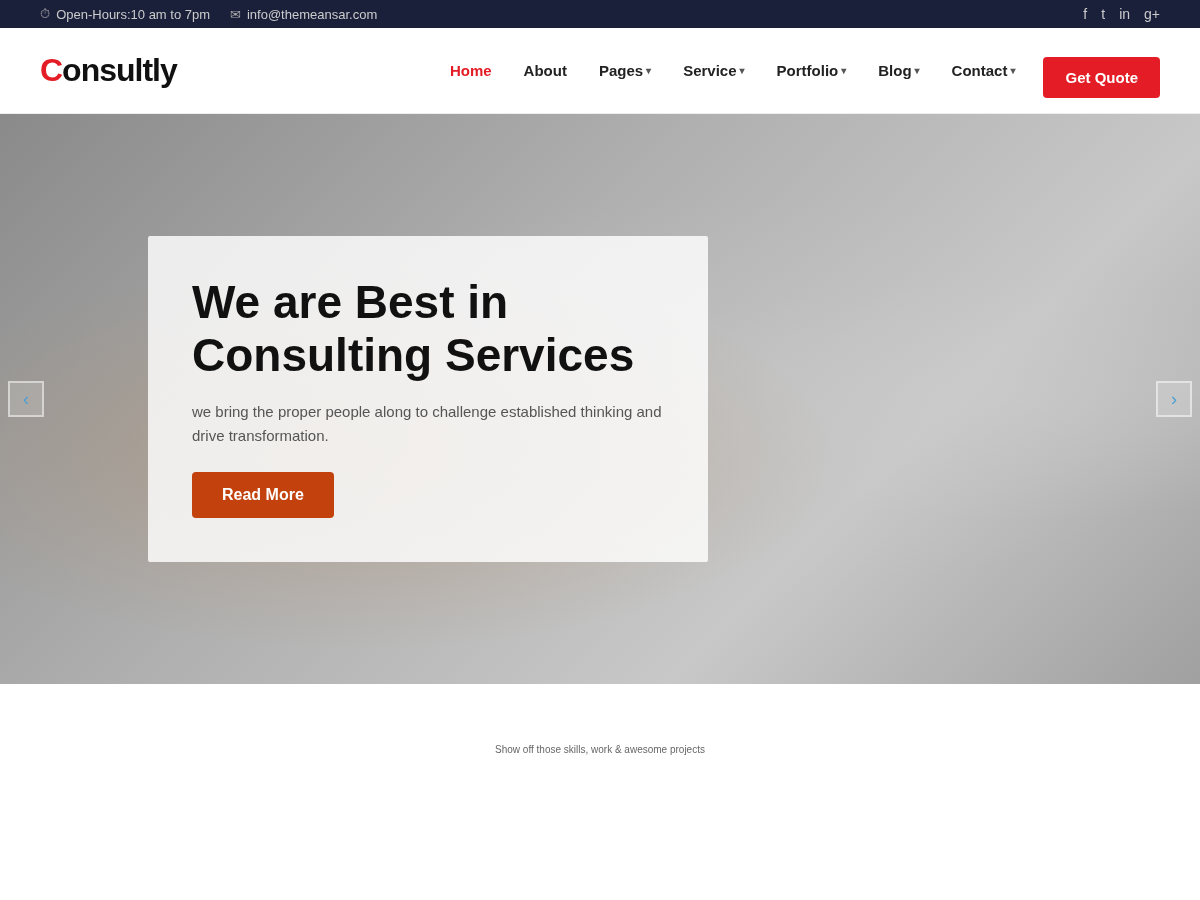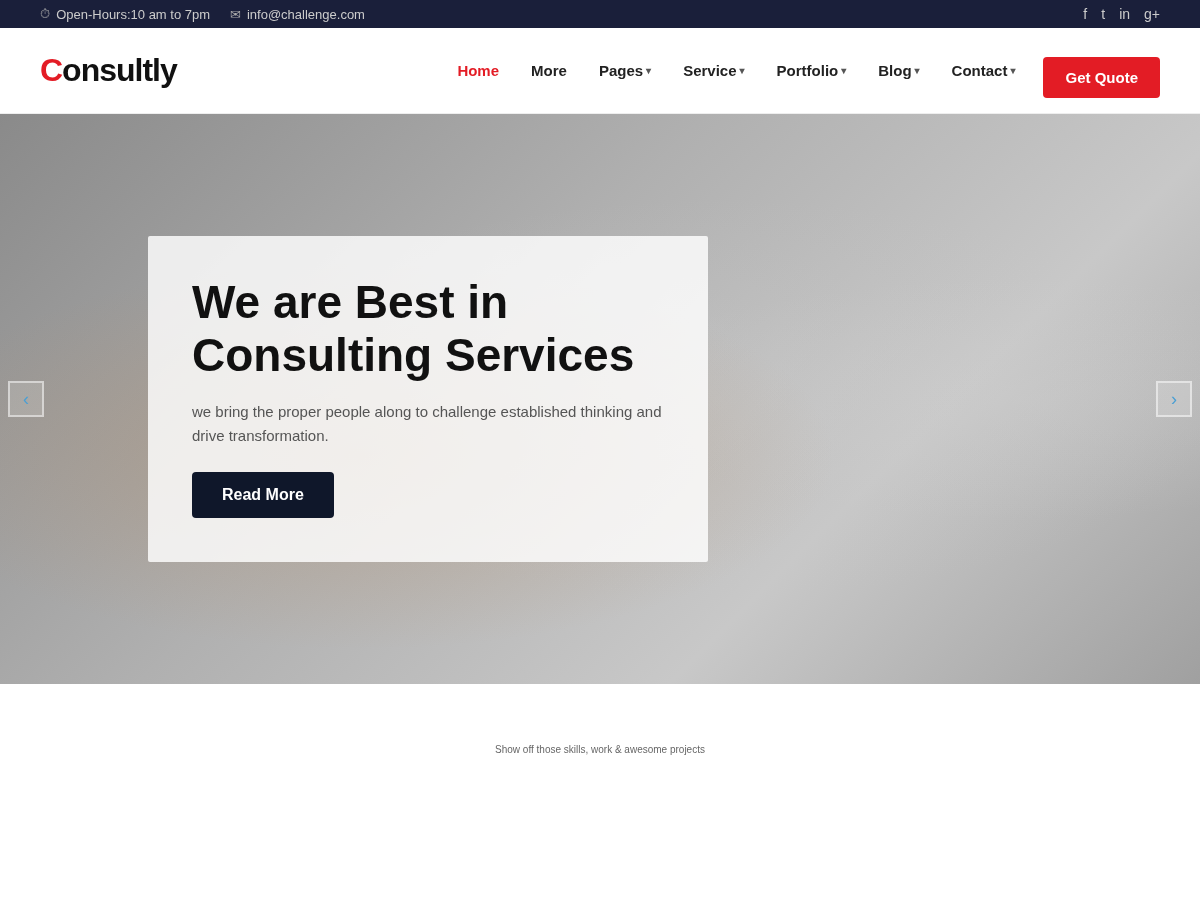--- a/index.html
+++ b/index.html
@@ -157,21 +157,21 @@
       line-height: 1.15;
       margin-bottom: 18px;
     }
     .hero-subtitle {
       font-size: 15px;
       color: #555;
       line-height: 1.6;
       margin-bottom: 24px;
     }
     .read-more-btn {
-      background: #0f172a;
+      background: #c2410c;
       color: #fff;
       padding: 14px 30px;
       border: none;
       border-radius: 4px;
       font-size: 16px;
       font-weight: 700;
       cursor: pointer;
     }
 
     
@@ -195,38 +195,38 @@
 <body>
 
 <div class="top-bar">
   <div class="top-bar-left">
     <div class="top-bar-item">
       <span class="top-bar-icon">⏱</span>
       <span>Open-Hours:10 am to 7pm</span>
     </div>
     <div class="top-bar-item">
       <span class="top-bar-icon">✉</span>
-      <span>info@challenge.com</span>
+      <span>info@themeansar.com</span>
     </div>
   </div>
   <div class="top-bar-right">
     <i class="social-icon">f</i>
     <i class="social-icon">t</i>
     <i class="social-icon">in</i>
     <i class="social-icon">g+</i>
   </div>
 </div>
 
 <header class="header">
   <a class="logo" href="#">
     <span class="c-red">C</span><span>onsultly</span>
   </a>
   <nav class="nav">
     <a class="nav-item active" href="#">Home</a>
-    <a class="nav-item" href="#">More</a>
+    <a class="nav-item" href="#">About</a>
     <a class="nav-item" href="#">Pages <span class="chevron">▾</span></a>
     <a class="nav-item" href="#">Service <span class="chevron">▾</span></a>
     <a class="nav-item" href="#">Portfolio <span class="chevron">▾</span></a>
     <a class="nav-item" href="#">Blog <span class="chevron">▾</span></a>
     <a class="nav-item" href="#">Contact <span class="chevron">▾</span></a>
     <button class="get-quote-btn">Get Quote</button>
   </nav>
 </header>
 
 <section class="hero">

